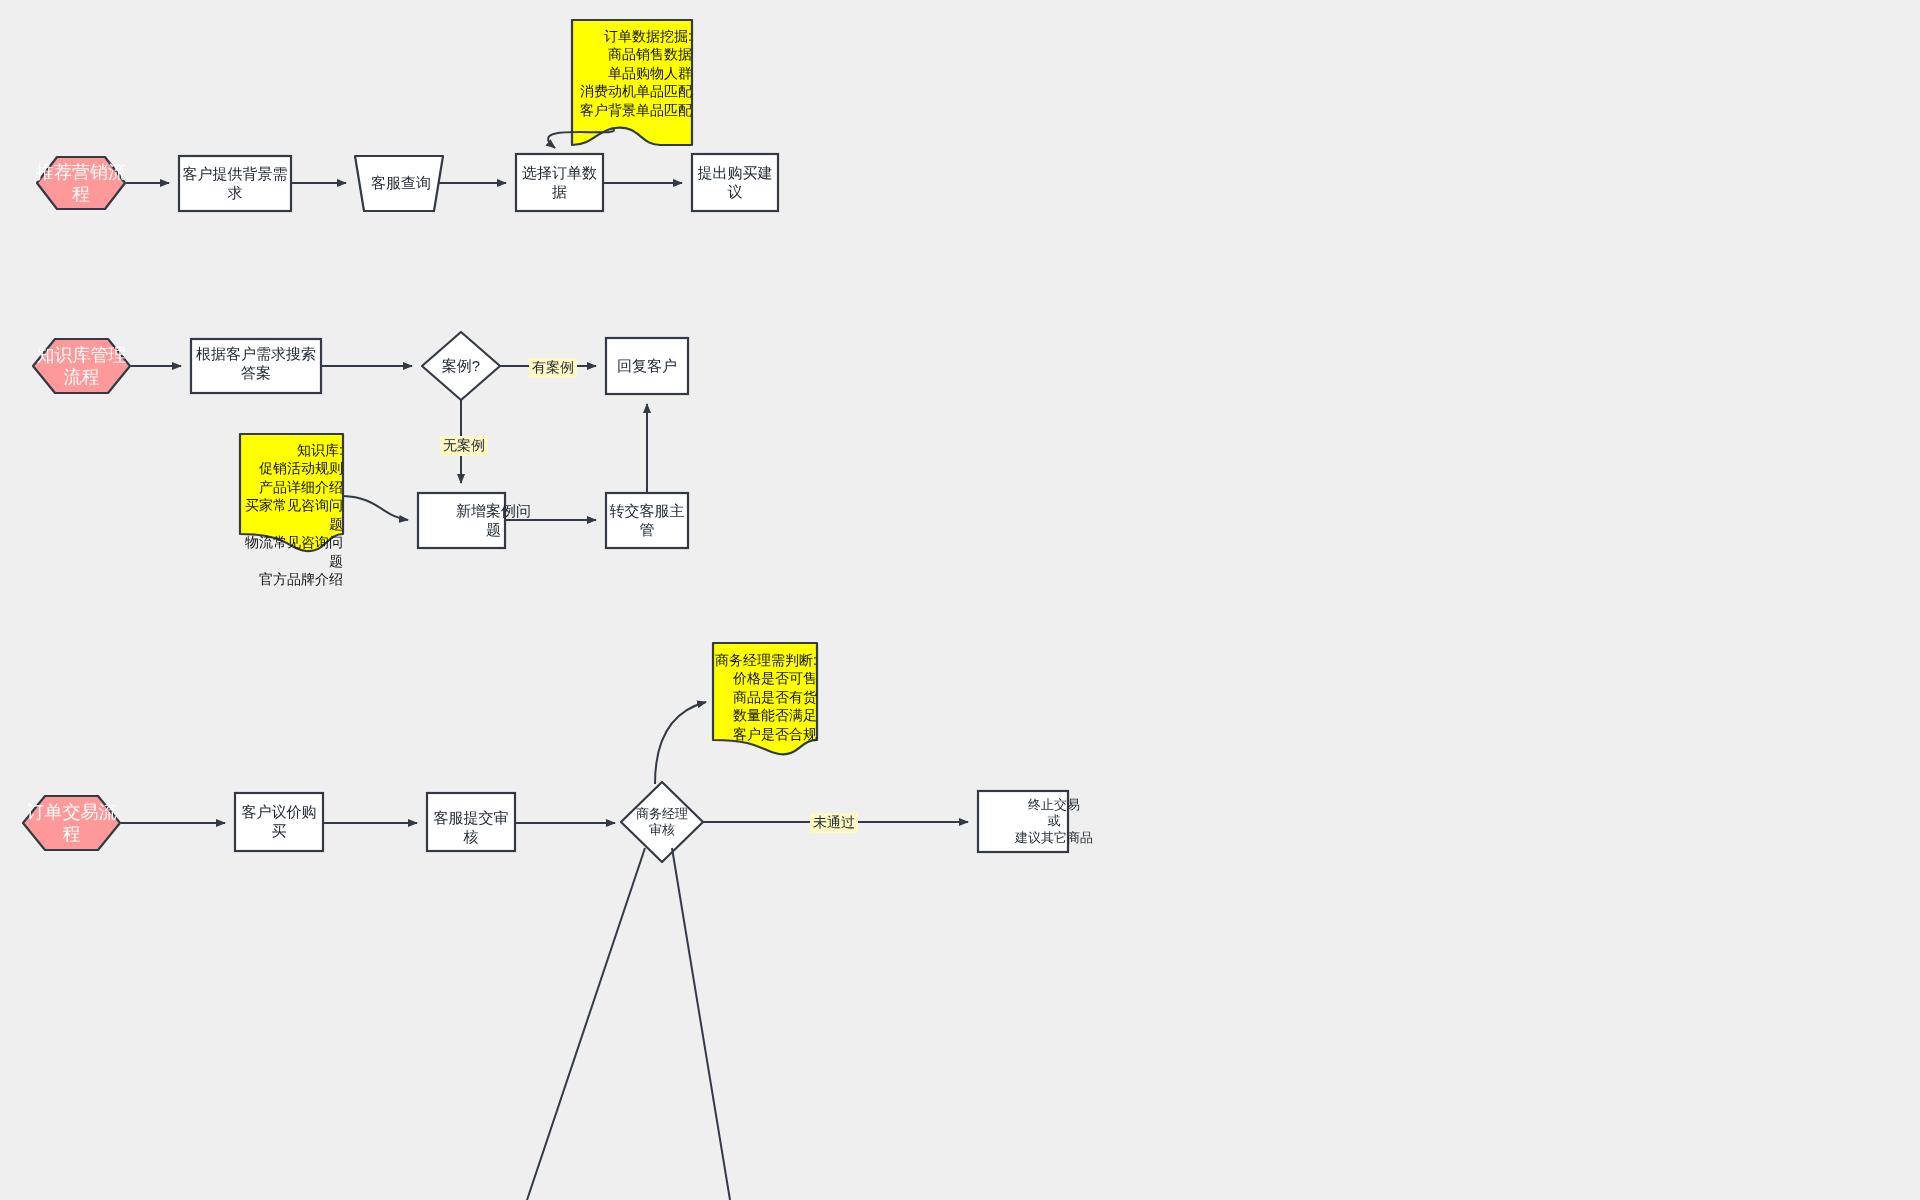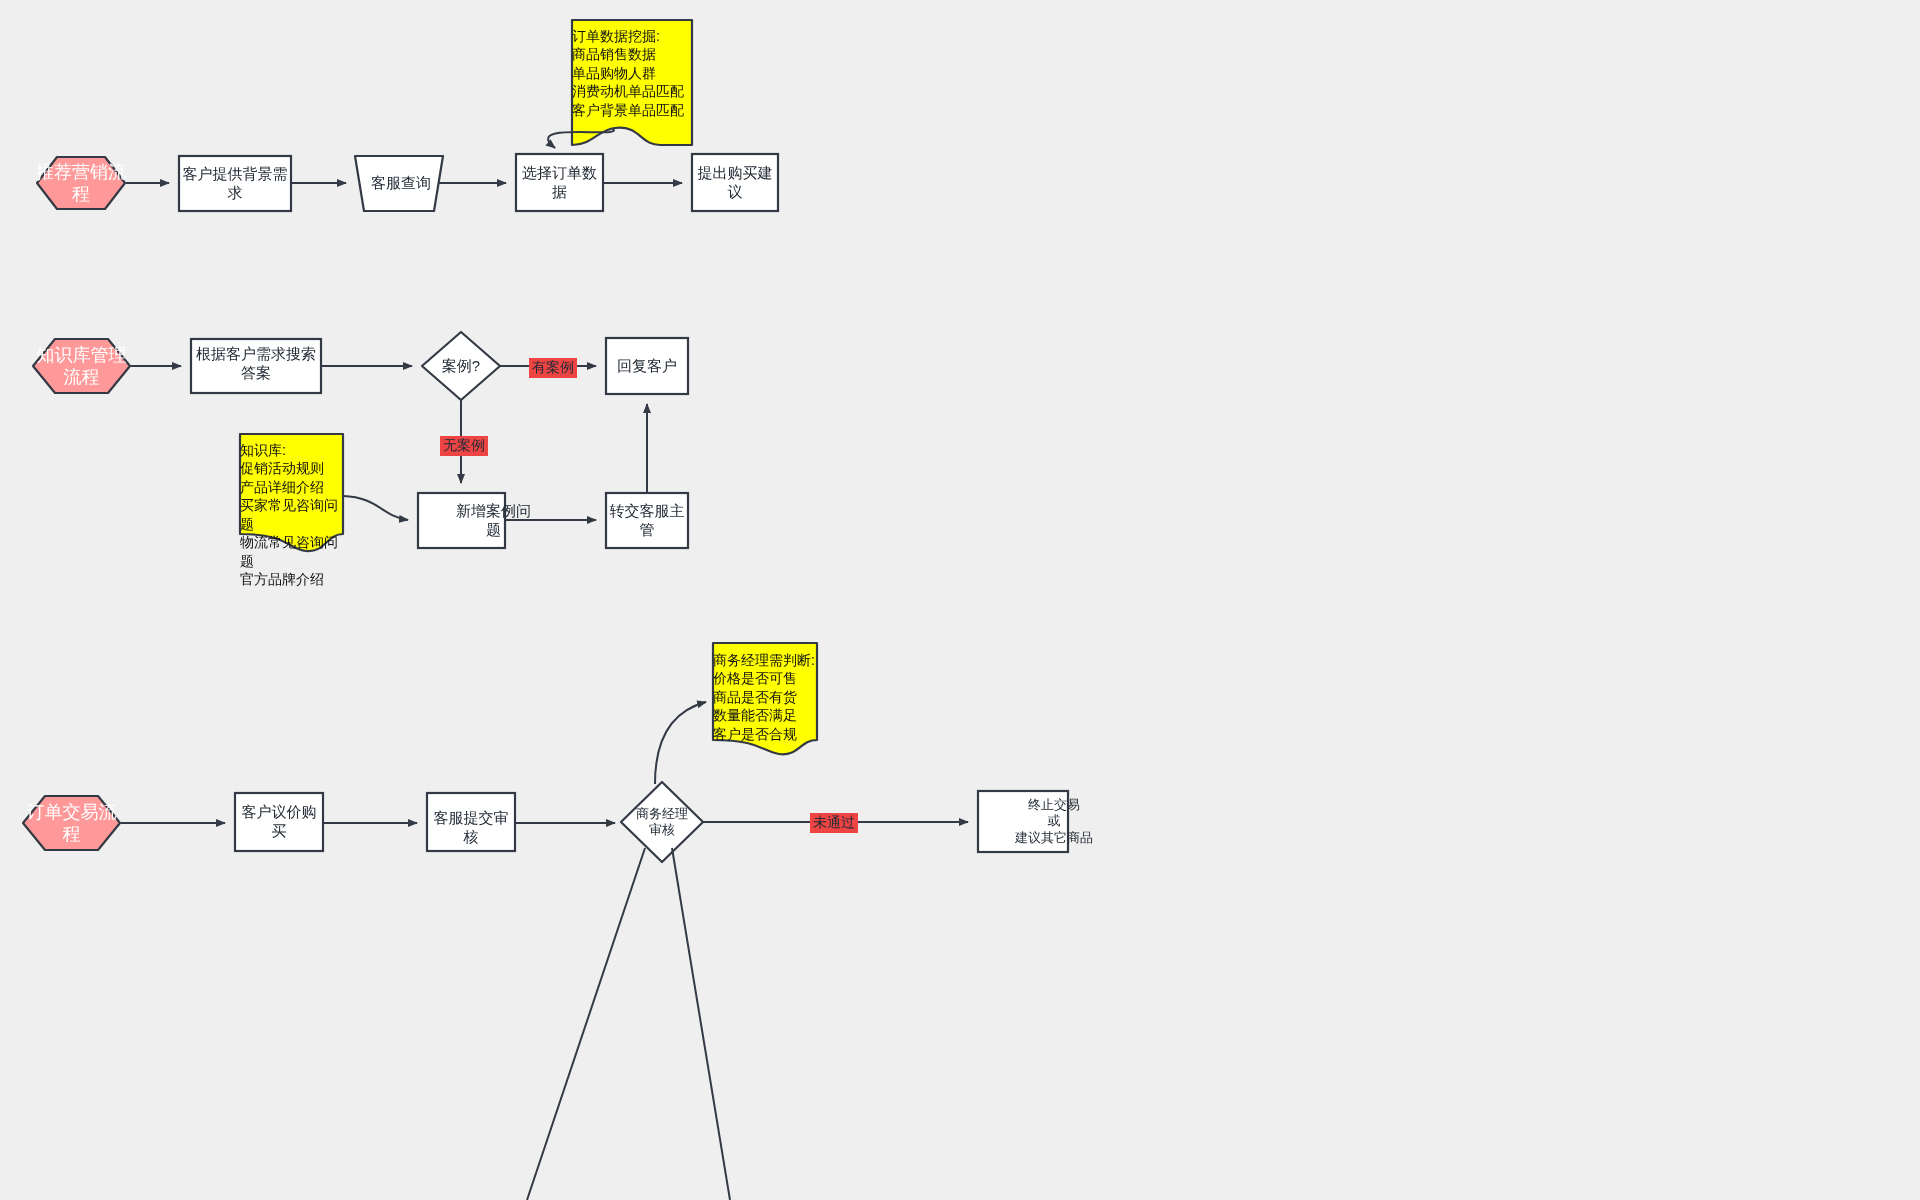--- a/index.html
+++ b/index.html
@@ -22,32 +22,32 @@
     text-align:center;
     font-size:15px;
     color:#222b35;
     line-height:1.25;
     pointer-events:none;
     white-space:pre-line;
   }
   .hex-label{color:#ffffff;font-size:18px;}
   .note-label{
     position:absolute;
-    text-align:left;
+    text-align:right;
     font-size:14px;
     color:#111111;
     line-height:1.32;
     white-space:pre-line;
     pointer-events:none;
   }
   .edge-label{
     position:absolute;
     font-size:14px;
     color:#222b35;
-    background:#ef4444;
+    background:#fef9c3;
     padding:1px 3px;
     white-space:nowrap;
     pointer-events:none;
   }
 </style>
 </head>
 <body>
 
 <div id="canvas">
 

